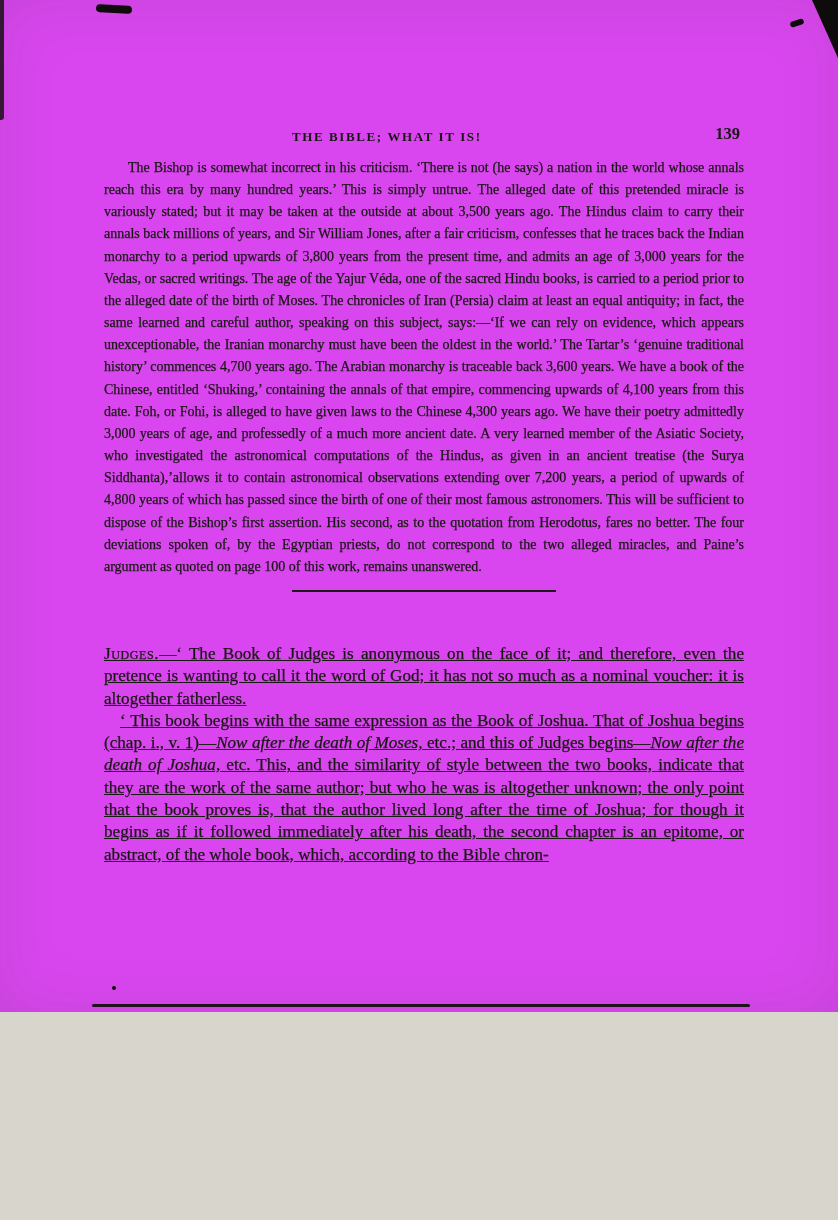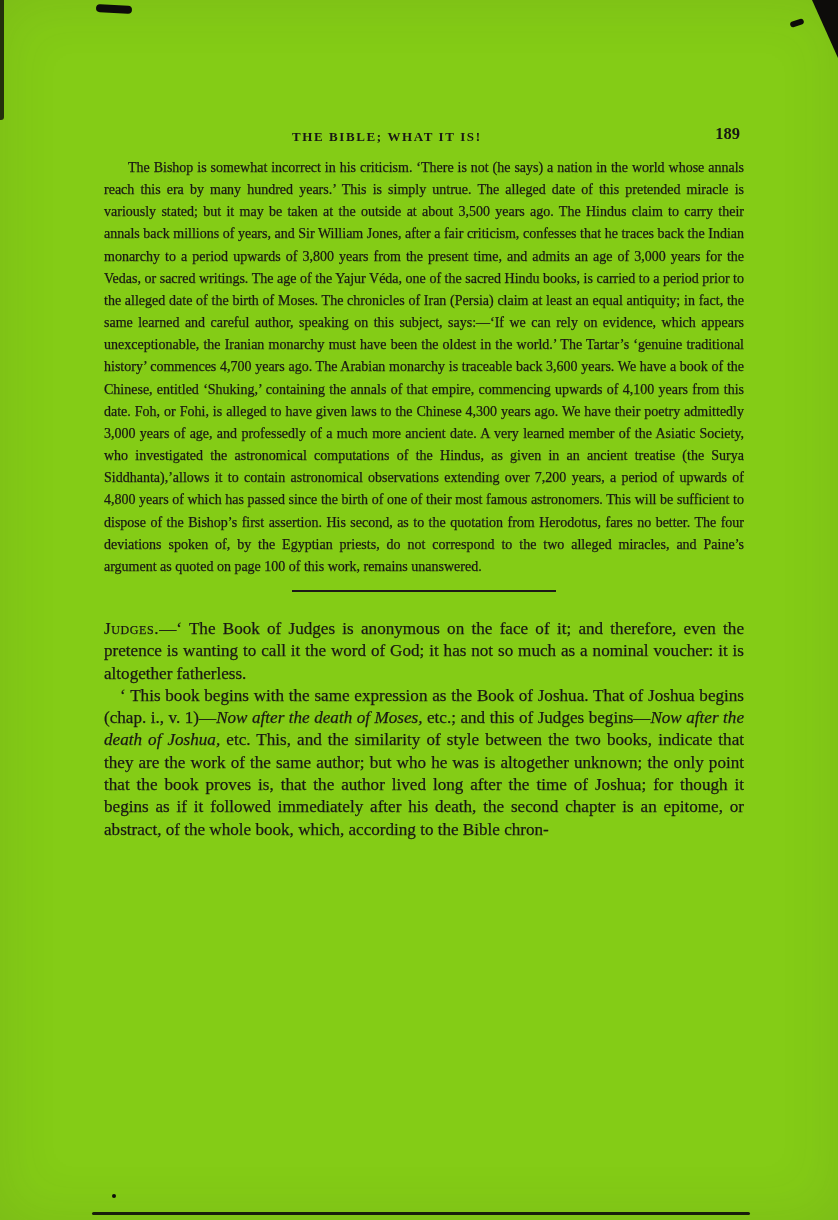--- a/index.html
+++ b/index.html
@@ -3,23 +3,23 @@
 <meta charset="utf-8">
 <style>
   html, body {
     margin: 0;
     padding: 0;
     background: #d8d5cd;
   }
   .page {
     position: relative;
     width: 838px;
-    height: 1220px;
+    height: 1012px;
     margin: 0 auto;
-    background: #84cc16;
+    background: #d946ef;
     overflow: hidden;
     color: #191714;
     font-family: "Liberation Serif", "DejaVu Serif", serif;
     box-shadow: inset 0 0 60px rgba(60,55,45,0.12);
   }
   .content {
     position: absolute;
     top: 126px;
     left: 104px;
     width: 640px;
@@ -63,24 +63,25 @@
   }
   .book-heading {
     margin-top: 26px;
     text-align: center;
     font-size: 20.5px;
     letter-spacing: 3px;
     font-weight: normal;
     -webkit-text-stroke: 0.3px #1a1815;
   }
   .judges-block {
-    margin-top: 26px;
+    margin-top: 51px;
     text-align: justify;
     font-size: 17.1px;
     line-height: 22.3px;
+    text-decoration: underline;
     -webkit-text-stroke: 0.25px #1a1815;
   }
   .judges-block p {
     margin: 0;
   }
   .judges-block p.indent {
     text-indent: 16px;
   }
   .sc {
     font-variant: small-caps;
@@ -150,21 +151,21 @@
   <div class="artifact artifact-tl-edge"></div>
   <div class="artifact artifact-tr-wedge"></div>
   <div class="artifact artifact-tr-dash"></div>
   <div class="artifact artifact-bottom-line"></div>
   <div class="artifact artifact-bottom-dot"></div>
 
   <div class="content">
 
     <div class="running-head">
       <span class="running-title">THE BIBLE; WHAT IT IS!</span>
-      <span class="page-number">189</span>
+      <span class="page-number">139</span>
     </div>
 
     <div class="body-block">
       <p>The Bishop is somewhat incorrect in his criticism. ‘There is not (he says) a nation in the world whose annals reach this era by many hundred years.’ This is simply untrue. The alleged date of this pretended miracle is variously stated; but it may be taken at the outside at about 3,500 years ago. The Hindus claim to carry their annals back millions of years, and Sir William Jones, after a fair criticism, confesses that he traces back the Indian monarchy to a period upwards of 3,800 years from the present time, and admits an age of 3,000 years for the Vedas, or sacred writings. The age of the Yajur Véda, one of the sacred Hindu books, is carried to a period prior to the alleged date of the birth of Moses. The chronicles of Iran (Persia) claim at least an equal antiquity; in fact, the same learned and careful author, speaking on this subject, says:—‘If we can rely on evidence, which appears unexceptionable, the Iranian monarchy must have been the oldest in the world.’ The Tartar’s ‘genuine traditional history’ commences 4,700 years ago. The Arabian monarchy is traceable back 3,600 years. We have a book of the Chinese, entitled ‘Shuking,’ containing the annals of that empire, commencing upwards of 4,100 years from this date. Foh, or Fohi, is alleged to have given laws to the Chinese 4,300 years ago. We have their poetry admittedly 3,000 years of age, and professedly of a much more ancient date. A very learned member of the Asiatic Society, who investigated the astronomical computations of the Hindus, as given in an ancient treatise (the Surya Siddhanta),’allows it to contain astronomical observations extending over 7,200 years, a period of upwards of 4,800 years of which has passed since the birth of one of their most famous astronomers. This will be sufficient to dispose of the Bishop’s first assertion. His second, as to the quotation from Herodotus, fares no better. The four deviations spoken of, by the Egyptian priests, do not correspond to the two alleged miracles, and Paine’s argument as quoted on page 100 of this work, remains unanswered.</p>
     </div>
 
     <div class="divider"></div>
 
 
     <div class="judges-block">

